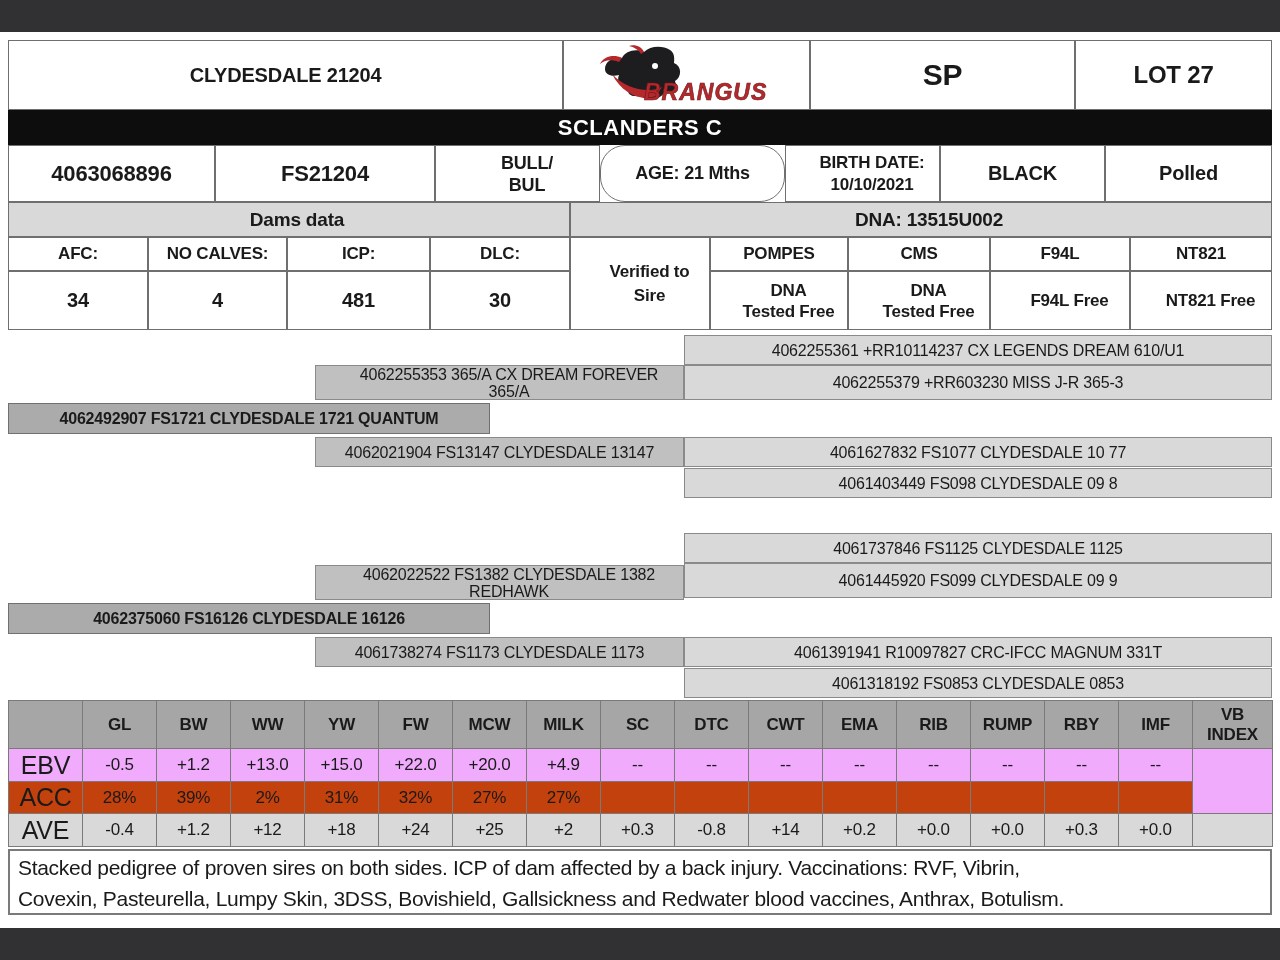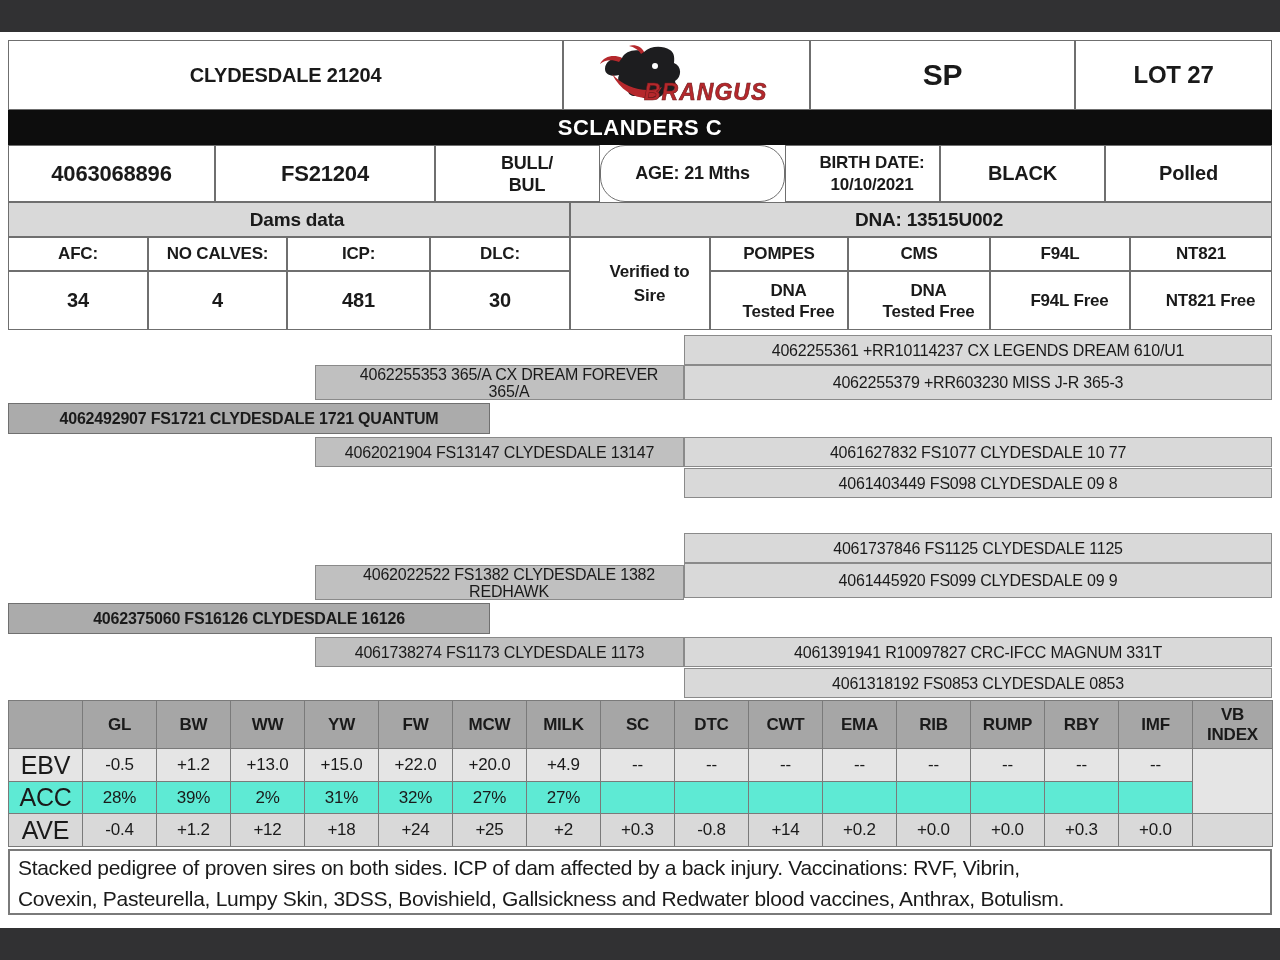--- a/index.html
+++ b/index.html
@@ -45,22 +45,22 @@
   .pedigree { position:relative; height:370px; width:1280px; margin-left:-8px; }
   .pbox { position:absolute; display:flex; align-items:center; justify-content:center; text-align:center; font-size:16px; border:1px solid #8a8a8a; line-height:17px; letter-spacing:-0.2px; }
   .pbox.parent { background:#ababab; border-color:#707070; font-weight:bold; }
   .pbox.gp { background:#c0c0c0; }
   .pbox.ggp { background:#d9d9d9; }
   
   table.ebv { border-collapse:collapse; table-layout:fixed; width:1264px; height:146px; }
   table.ebv th, table.ebv td { border:1px solid #7a7a7a; text-align:center; vertical-align:middle; padding:0; letter-spacing:-0.2px; }
   table.ebv thead th { background:#a6a6a6; font-size:17px; font-weight:bold; height:48px; line-height:20px; }
   table.ebv td { font-size:17px; font-weight:400; }
-  tr.r-ebv  { height:33px; } tr.r-ebv td  { background:#e5e5e5; }
-  tr.r-acc  { height:32px; } tr.r-acc td  { background:#5eead4; }
+  tr.r-ebv  { height:33px; } tr.r-ebv td  { background:#f0abfc; }
+  tr.r-acc  { height:32px; } tr.r-acc td  { background:#c2410c; }
   tr.r-ave  { height:33px; } tr.r-ave td  { background:#d9d9d9; }
   td.rowlab { font-size:25px !important; }
   
   .remarks { margin-top:2px; height:66px; border:2px solid #7a7a7a; padding:1px 8px; font-size:21px; line-height:31px; letter-spacing:-0.3px; }
 </style>
 </head>
 <body>
 
 <div class="page">
   <div class="bar-dark bar-top"></div>

